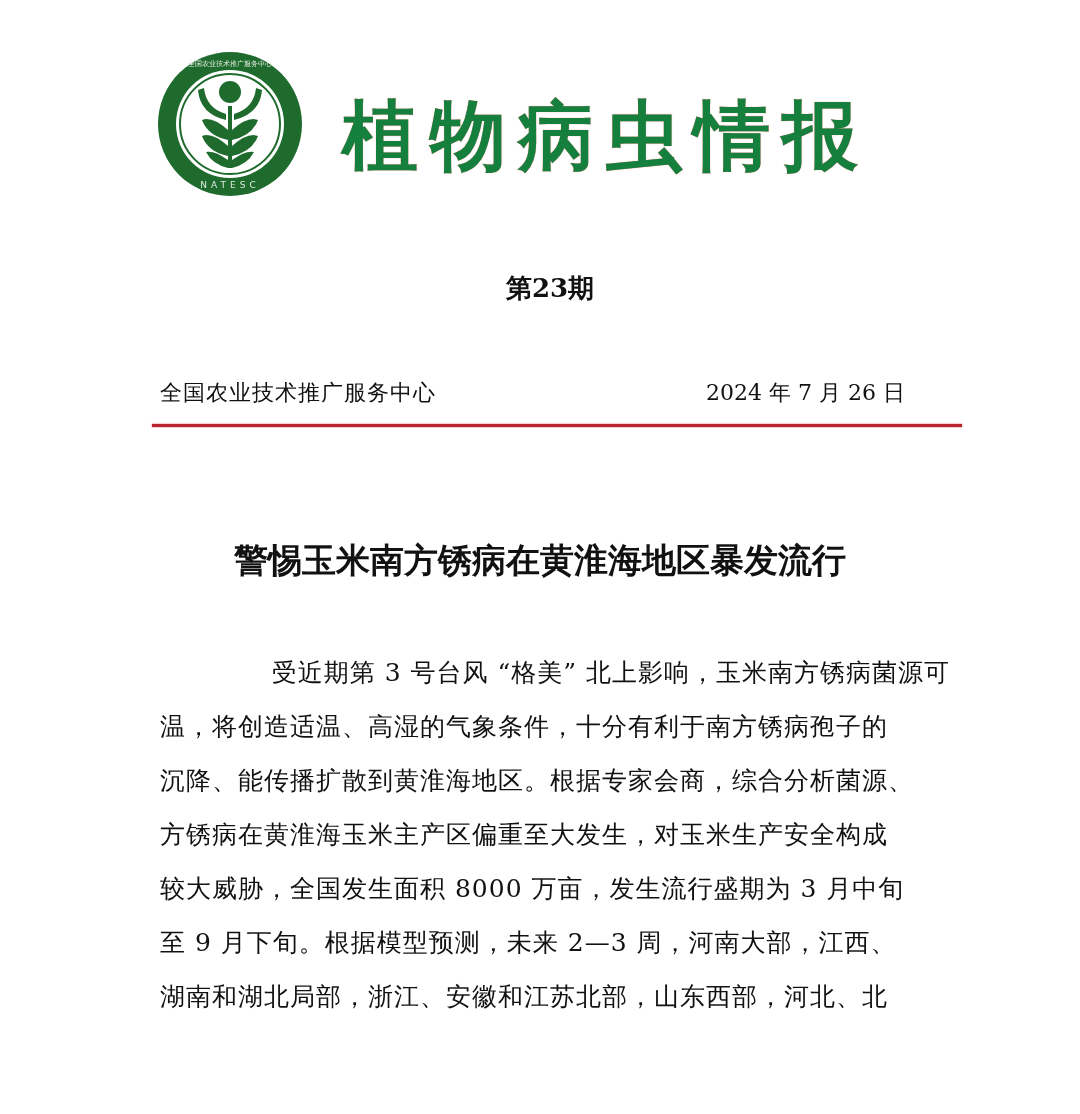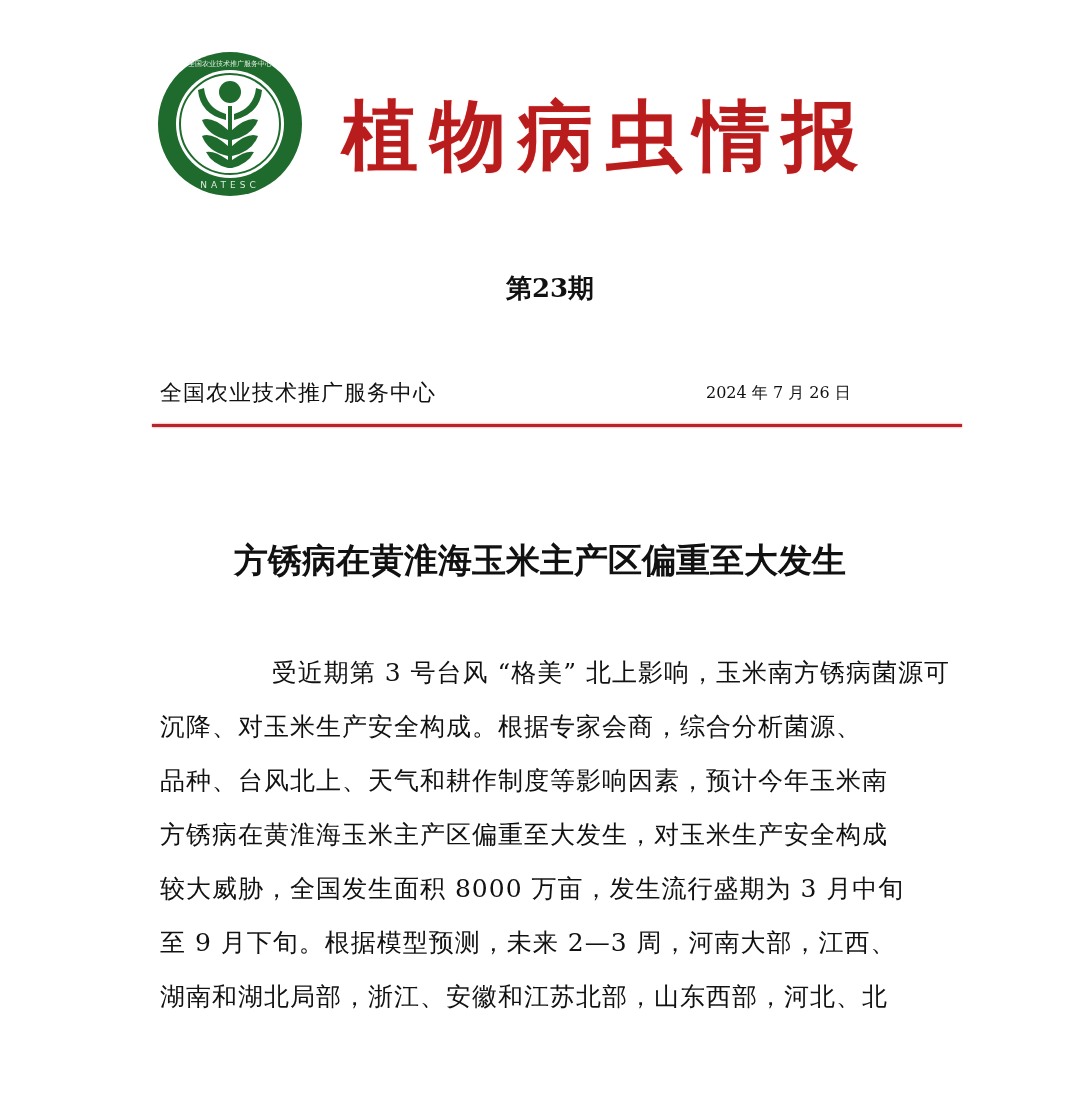--- a/index.html
+++ b/index.html
@@ -26,21 +26,21 @@
       position: absolute;
       left: 342px;
       top: 96px;
       width: 600px;
       height: 80px;
       font-family: "DejaVu Sans", "Liberation Sans", sans-serif;
       font-size: 76px;
       font-weight: bold;
       line-height: 80px;
       letter-spacing: 12px;
-      color: #b91c1c;
+      color: #15803d;
       white-space: nowrap;
       text-shadow: 0 0 1px #f07070;
     }
     .issue-no {
       position: absolute;
       left: 0;
       width: 1100px;
       top: 270px;
       text-align: center;
       font-size: 26px;
@@ -54,21 +54,21 @@
       top: 376px;
       font-size: 22px;
       line-height: 34px;
       letter-spacing: 1px;
       color: #111;
     }
     .date {
       position: absolute;
       left: 706px;
       top: 376px;
-      font-size: 16px;
+      font-size: 22px;
       line-height: 34px;
       color: #111;
       white-space: nowrap;
     }
     .red-rule {
       position: absolute;
       left: 152px;
       top: 424px;
       width: 810px;
       height: 3px;
@@ -138,23 +138,23 @@
 
 <div class="masthead-title">植物病虫情报</div>
 
 <div class="issue-no">第23期</div>
 
 <div class="issuer">全国农业技术推广服务中心</div>
 <div class="date">2024 年 7 月 26 日</div>
 
 <div class="red-rule"></div>
 
-<div class="headline">方锈病在黄淮海玉米主产区偏重至大发生</div>
+<div class="headline">警惕玉米南方锈病在黄淮海地区暴发流行</div>
 
 <div class="body-text">
   <span class="body-line indent">受近期第 3 号台风 “格美” 北上影响，玉米南方锈病菌源可</span>
-  <span class="body-line">沉降、对玉米生产安全构成。根据专家会商，综合分析菌源、</span>
-  <span class="body-line">品种、台风北上、天气和耕作制度等影响因素，预计今年玉米南</span>
+  <span class="body-line">温，将创造适温、高湿的气象条件，十分有利于南方锈病孢子的</span>
+  <span class="body-line">沉降、能传播扩散到黄淮海地区。根据专家会商，综合分析菌源、</span>
   <span class="body-line">方锈病在黄淮海玉米主产区偏重至大发生，对玉米生产安全构成</span>
   <span class="body-line">较大威胁，全国发生面积 8000 万亩，发生流行盛期为 3 月中旬</span>
   <span class="body-line">至 9 月下旬。根据模型预测，未来 2—3 周，河南大部，江西、</span>
   <span class="body-line">湖南和湖北局部，浙江、安徽和江苏北部，山东西部，河北、北</span>
 </div>
 
 </body></html>

